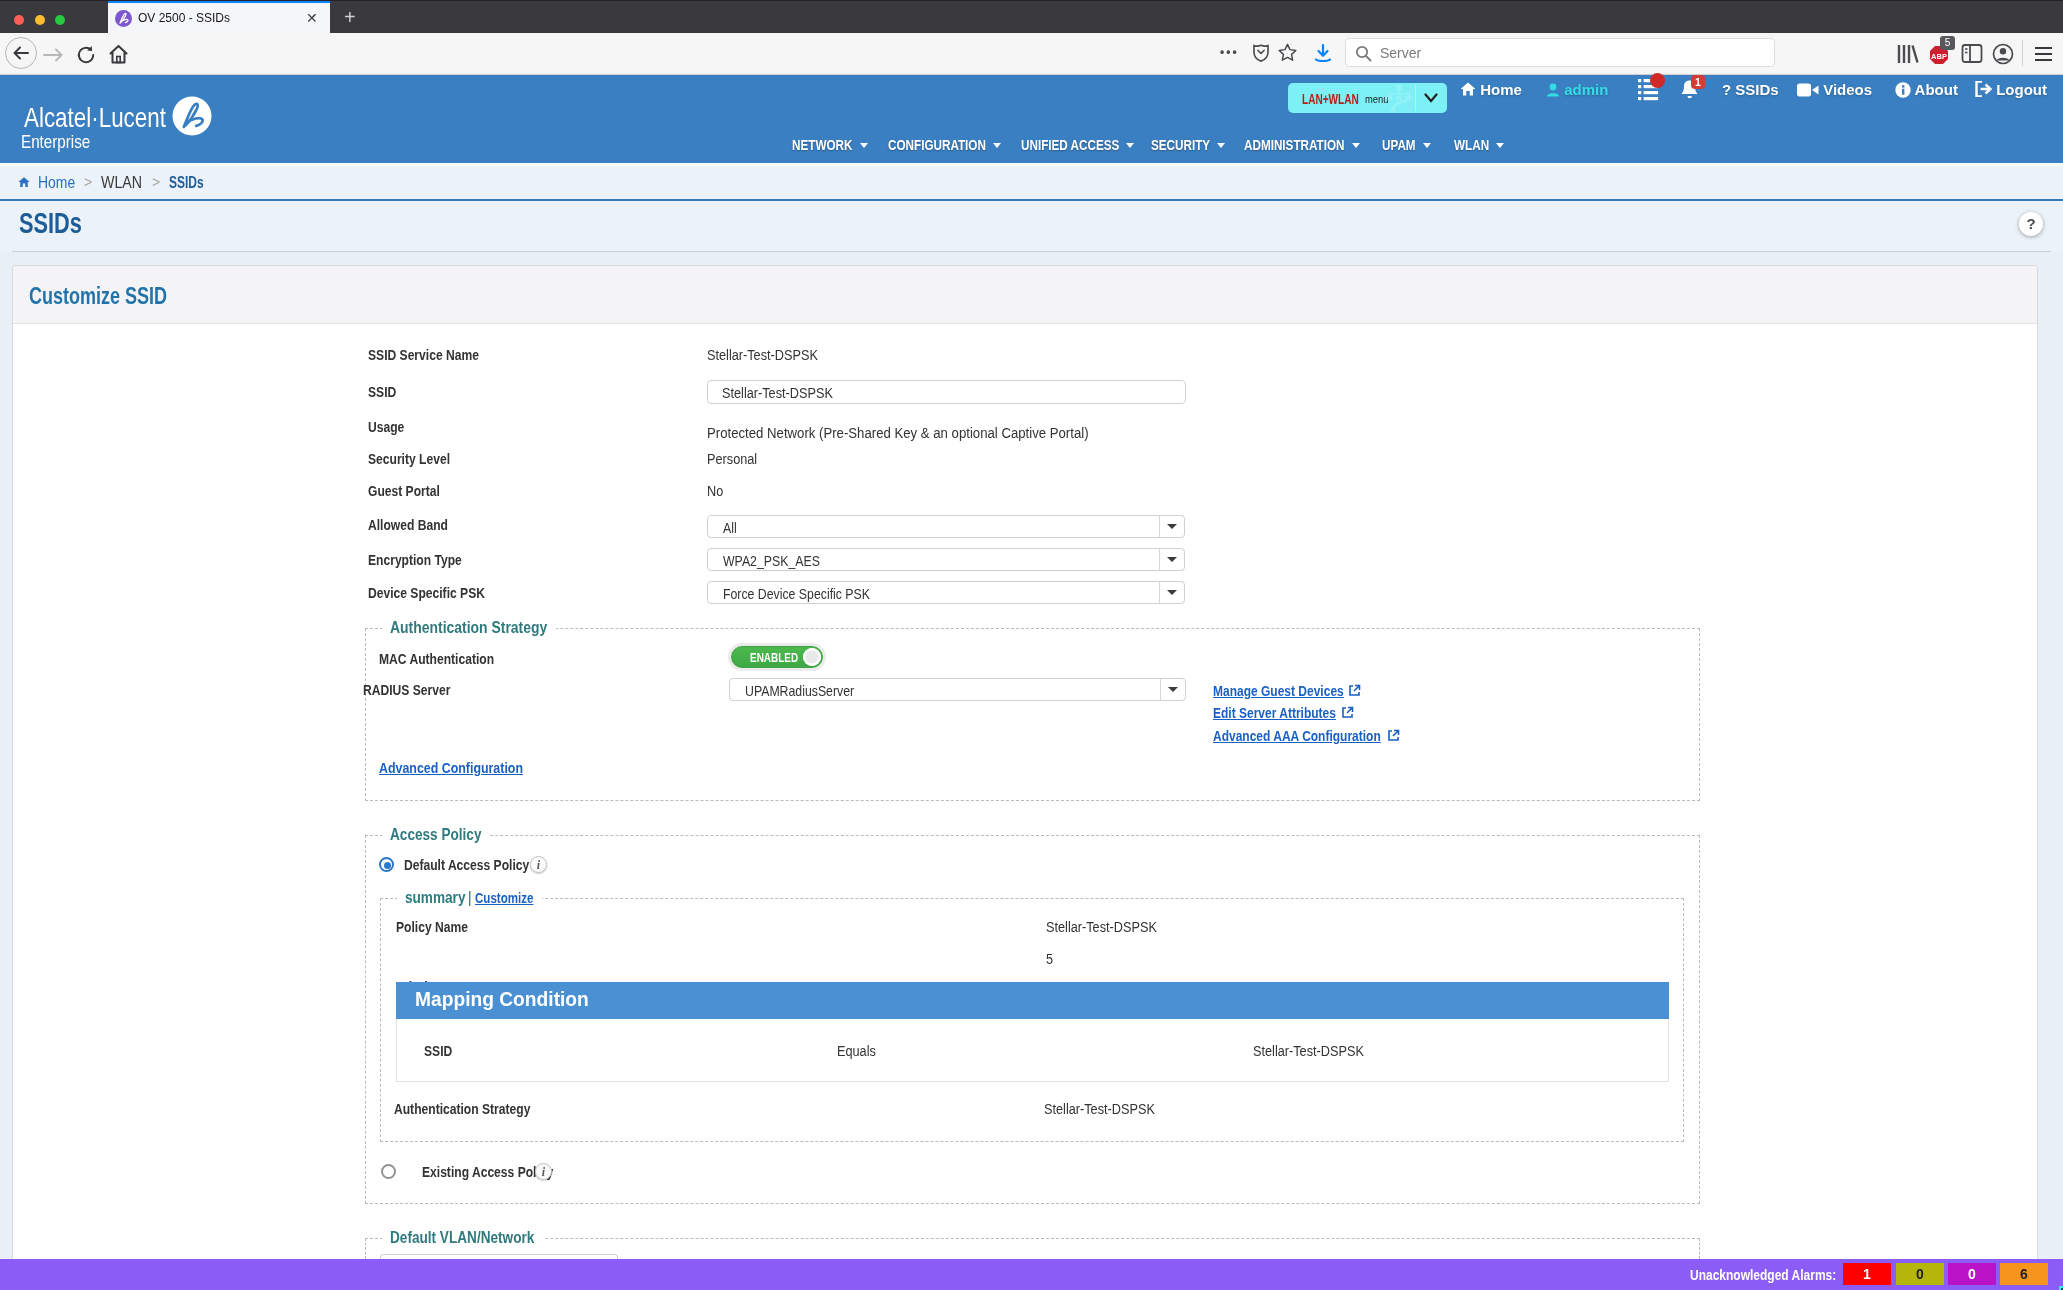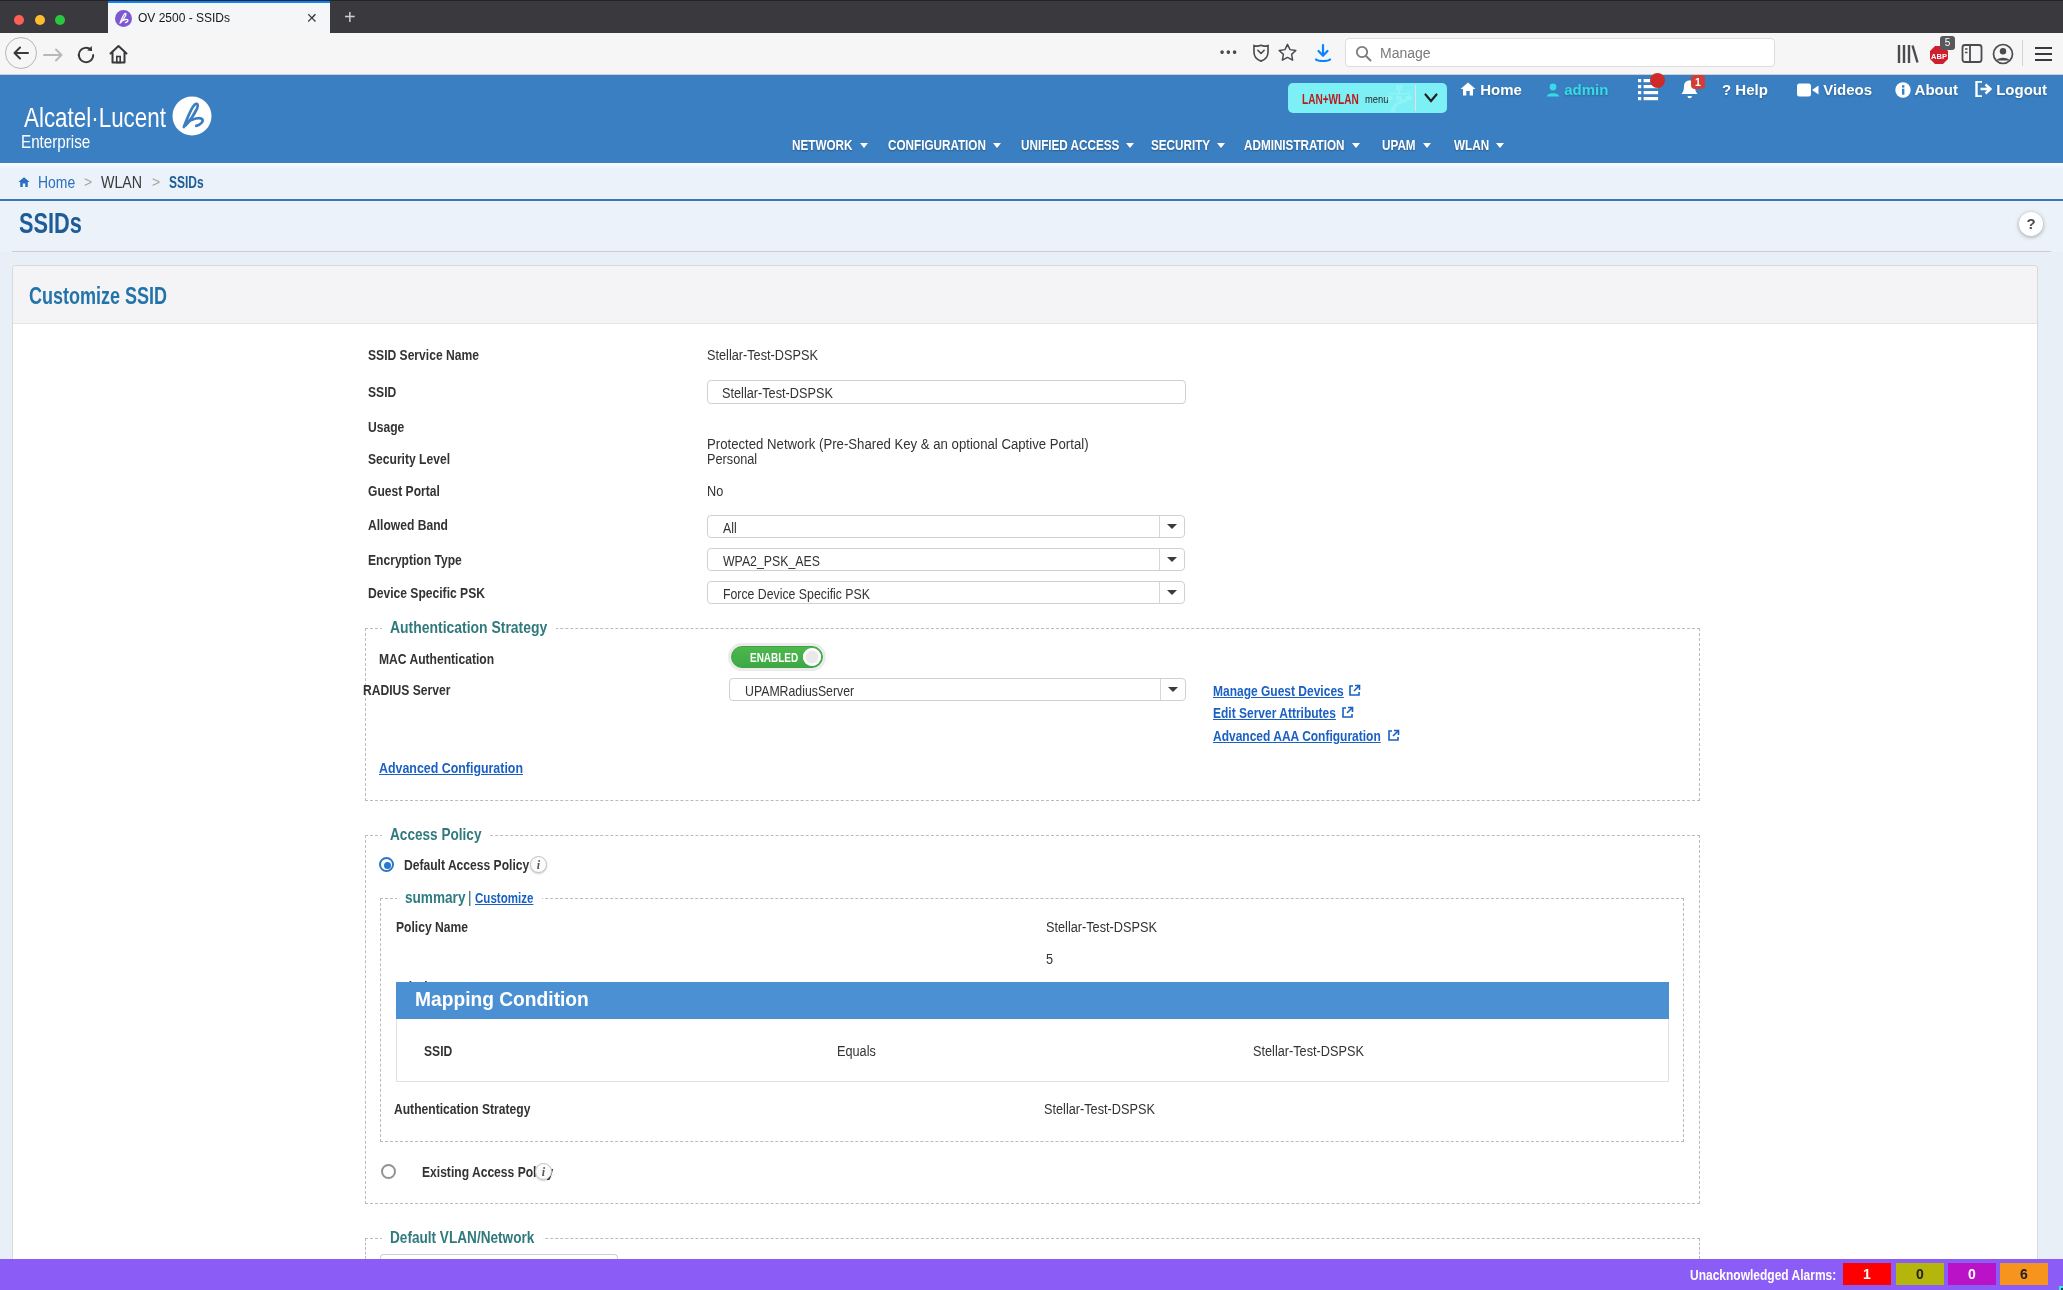--- a/index.html
+++ b/index.html
@@ -108,21 +108,21 @@
   <svg class="tbi" style="left:1313px;top:10px" width="20" height="21" viewBox="0 0 20 21">
       <path d="M10 2 V12 M5.5 8 L10 12.8 L14.5 8" fill="none" stroke="#0a84ff" stroke-width="2.2" stroke-linecap="round" stroke-linejoin="round"></path>
       <path d="M3 16.5 C5 18.5 15 18.5 17 16.5" fill="none" stroke="#0a84ff" stroke-width="2.2" stroke-linecap="round"></path>
     </svg>
 
   <div id="searchbar">
     <svg class="tbi" style="left:9px;top:6px" width="17" height="17" viewBox="0 0 17 17">
         <circle cx="7" cy="7" r="5.2" fill="none" stroke="#7a7a7e" stroke-width="1.8"></circle>
         <path d="M11 11 L15.5 15.5" stroke="#7a7a7e" stroke-width="1.8" stroke-linecap="round"></path>
       </svg>
-    <span class="tbi" style="left:34px;top:6px;font-size:14px;color:#7a7a7e">Manage</span>
+    <span class="tbi" style="left:34px;top:6px;font-size:14px;color:#7a7a7e">Server</span>
   </div>
 
   <svg class="tbi" style="left:1896px;top:10px" width="24" height="22" viewBox="0 0 24 22">
       <path d="M3 2 V20 M8 2 V20 M13 2 V20" stroke="#4a4a4f" stroke-width="2.4"></path>
       <path d="M16.5 2.5 L21.5 19.5" stroke="#4a4a4f" stroke-width="2.4"></path>
     </svg>
   <svg class="tbi" style="left:1928px;top:11px" width="24" height="24" viewBox="0 0 24 24">
     <path d="M7 2 H15 L20 7 V15 L15 20 H7 L2 15 V7 Z" fill="#cf1f2f"></path>
     <text x="11" y="14.5" font-size="7.5" font-weight="bold" fill="#fff" text-anchor="middle">ABP</text>
   </svg>
@@ -193,21 +193,21 @@
       <rect x="5.6" y="13" width="14.5" height="3.2" fill="#fff"></rect>
     <rect x="0" y="19" width="3.2" height="3.2" fill="#fff"></rect>
       <rect x="5.6" y="19" width="14.5" height="3.2" fill="#fff"></rect>
   </svg>
   <div style="position:absolute;left:1650px;top:-2px;width:15px;height:15px;border-radius:50%;background:#cf2a27"></div>
   <svg style="position:absolute;left:1679px;top:4px" width="21" height="22" viewBox="0 0 21 22">
     <path d="M10.5 1.5 C7 1.5 5 4 5 7.5 C5 12 3.5 13.5 2.5 15 H18.5 C17.5 13.5 16 12 16 7.5 C16 4 14 1.5 10.5 1.5 Z" fill="#fff"></path>
     <path d="M8.5 17 a2.2 2.2 0 0 0 4.4 0" fill="#fff"></path>
   </svg>
   <div style="position:absolute;left:1691px;top:0px;width:14px;height:14px;border-radius:4px;background:#d43d36;color:#fff;font-size:10.5px;font-weight:bold;text-align:center;line-height:14px">1</div>
-  <span class="hmenu" style="left:1722px">? Help</span>
+  <span class="hmenu" style="left:1722px">? SSIDs</span>
   <span class="hmenu" style="left:1797px">
     <svg width="22" height="14" viewBox="0 0 22 14" style="vertical-align:-2px">
         <rect x="0" y="0.5" width="14" height="13" rx="2.5" fill="#fff"></rect>
         <path d="M15 7 L21.5 2.5 V11.5 Z" fill="#fff"></path>
       </svg>
     Videos</span>
   <span class="hmenu" style="left:1895px">
     <svg width="16" height="16" viewBox="0 0 16 16" style="vertical-align:-3px">
         <circle cx="8" cy="8" r="7.7" fill="#fff"></circle>
         <rect x="7" y="6.7" width="2.4" height="6" fill="#3a7fc1"></rect>
@@ -254,21 +254,21 @@
 <span class="abs" style="left:29px;top:282px;font-size:24px;font-weight:bold;color:#2273a9"><span class="cx" style="transform:scaleX(.75)">Customize SSID</span></span>
 
 <span class="lbl" style="left:368px;top:346px"><span class="cx">SSID Service Name</span></span>
 <span class="val" style="left:707px;top:346px"><span class="cx82">Stellar-Test-DSPSK</span></span>
 
 <span class="lbl" style="left:368px;top:383px"><span class="cx">SSID</span></span>
 <div class="inp" style="left:707px;top:380px;width:479px;height:24px"></div>
 <span class="val" style="left:722px;top:384px"><span class="cx82">Stellar-Test-DSPSK</span></span>
 
 <span class="lbl" style="left:368px;top:418px"><span class="cx">Usage</span></span>
-<span class="val" style="left:707px;top:435px"><span class="cx82" style="transform:scaleX(.85)">Protected Network (Pre-Shared Key &amp; an optional Captive Portal)</span></span>
+<span class="val" style="left:707px;top:424px"><span class="cx82" style="transform:scaleX(.85)">Protected Network (Pre-Shared Key &amp; an optional Captive Portal)</span></span>
 
 <span class="lbl" style="left:368px;top:450px"><span class="cx">Security Level</span></span>
 <span class="val" style="left:707px;top:450px"><span class="cx82">Personal</span></span>
 
 <span class="lbl" style="left:368px;top:482px"><span class="cx">Guest Portal</span></span>
 <span class="val" style="left:707px;top:482px"><span class="cx82">No</span></span>
 
 <span class="lbl" style="left:368px;top:516px"><span class="cx">Allowed Band</span></span>
 <div class="dd" style="left:707px;top:515px;width:478px;height:23px">
     <span class="ddtx"><span class="cx82">All</span></span>

